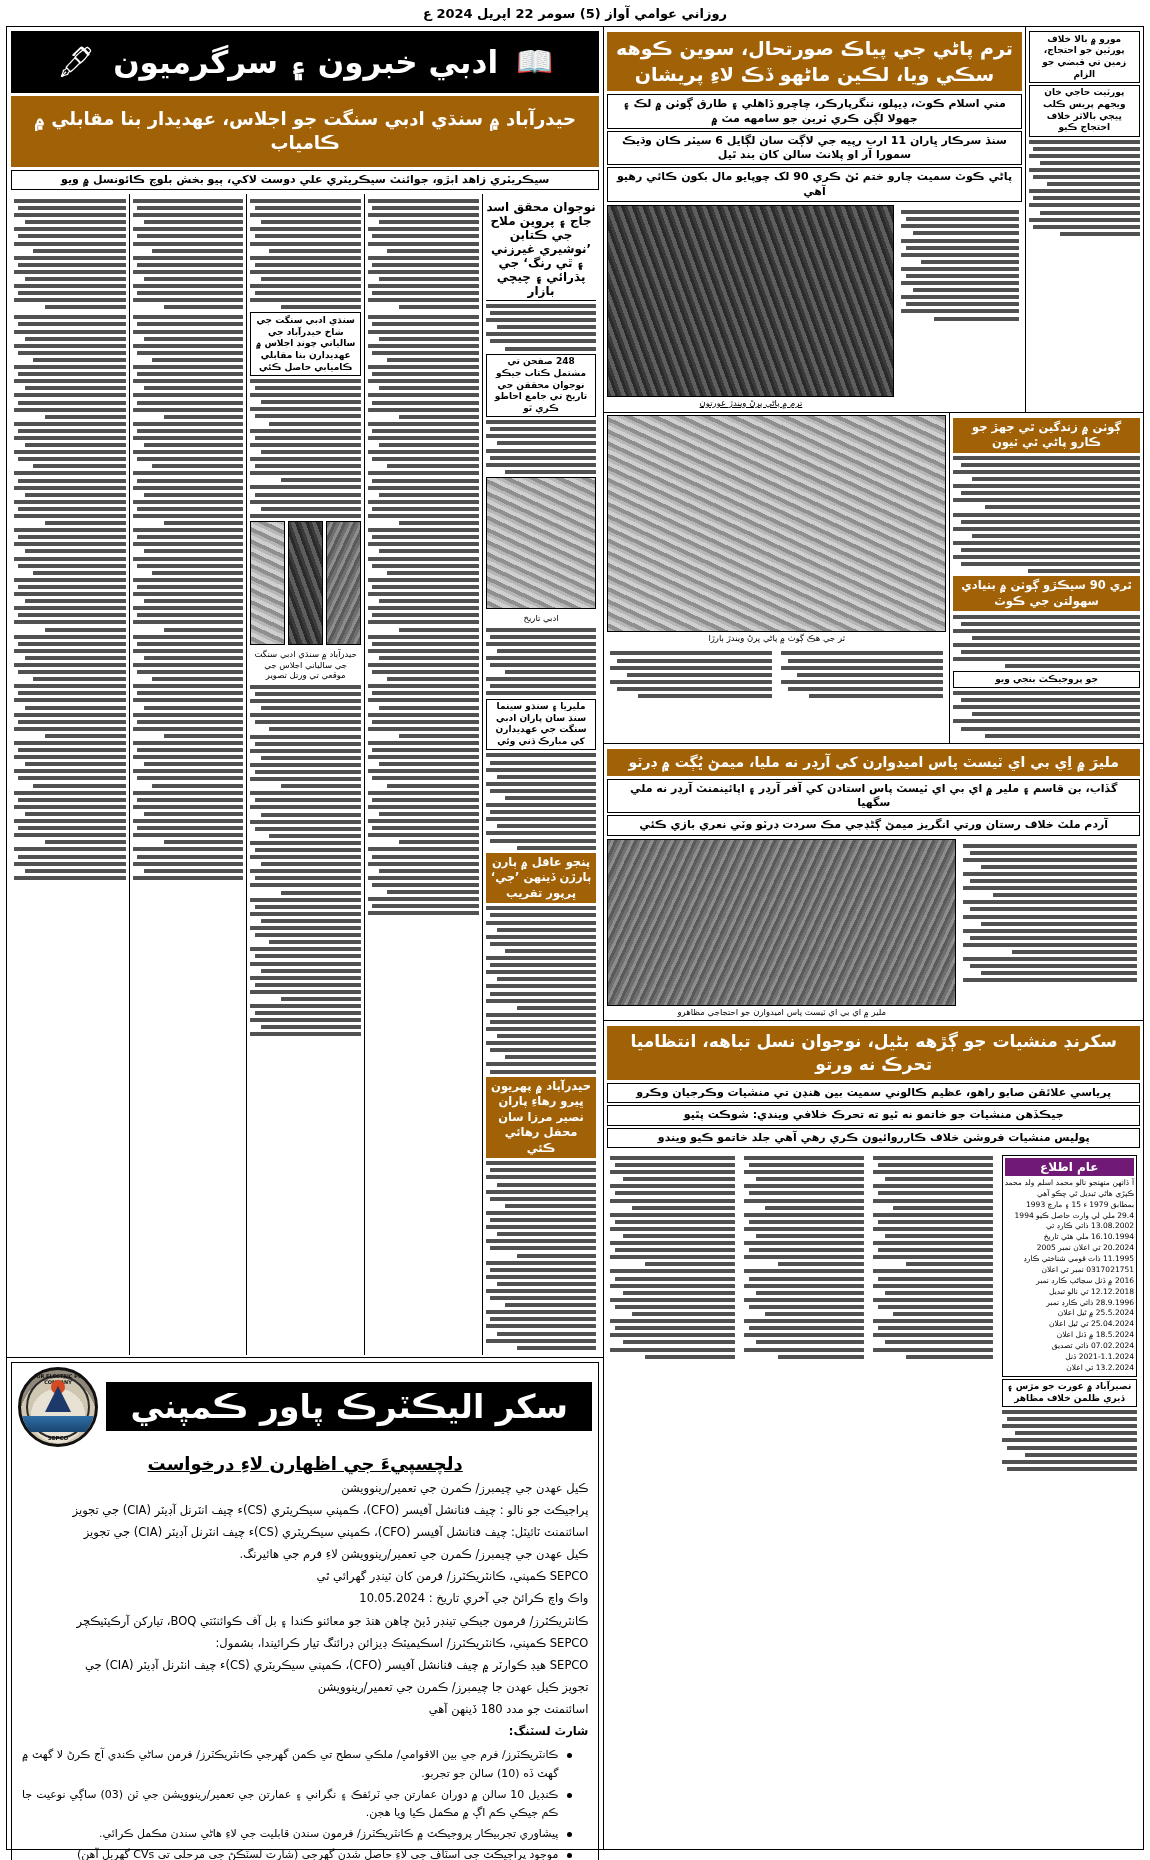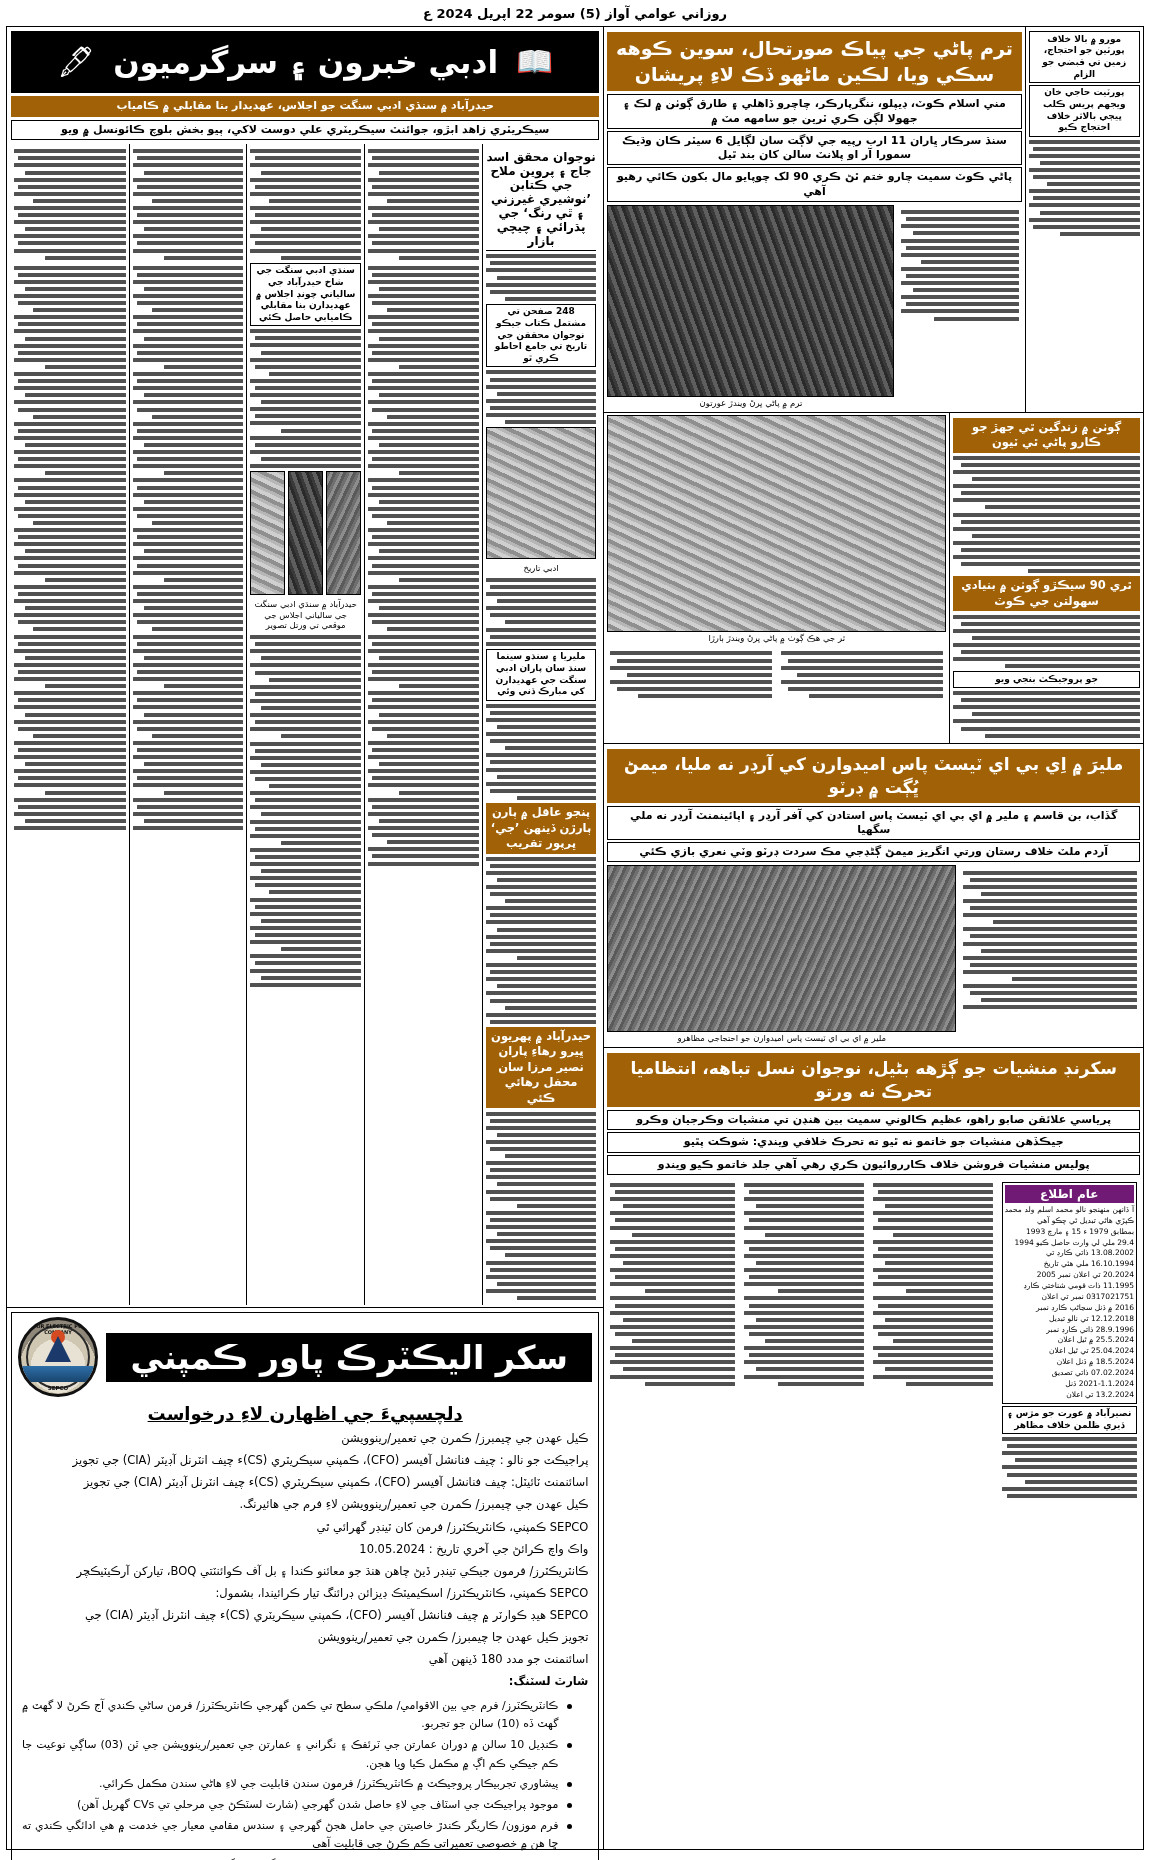--- a/index.html
+++ b/index.html
@@ -45,21 +45,21 @@
   .body-lines i.s5{width:72%}
   .body-lines i.s6{width:60%}
   .body-lines i.sp{height:0;margin:6px 0;background:none}
 
   
   .barhead{
     background:#a16207;color:#fff;text-align:center;font-weight:bold;
     padding:4px 6px;margin:3px 0;line-height:1.35;
     font-size:19px;letter-spacing:.3px;
   }
-  .barhead.sm{font-size:11px;padding:3px 5px;}
+  .barhead.sm{font-size:18px;padding:11px 5px;}
   .barhead.xs{font-size:11.5px;padding:2px 4px;}
   .subhead{
     border:1px solid #000;text-align:center;font-weight:bold;
     padding:2px 4px;margin:2px 0;font-size:11px;line-height:1.3;
   }
   .subhead.tiny{font-size:9px;padding:1.5px 3px;}
   .kicker{
     text-align:center;font-weight:bold;font-size:12px;
     border-bottom:1px solid #000;padding:2px 0;margin:2px 0;
   }
@@ -188,21 +188,21 @@
             <i class="s5"></i>
         </div>
       </div>
 
       <div style="width:78%;padding:2px 3px;box-sizing:border-box;">
         <div class="barhead">ترم پاڻي جي پياڪ صورتحال، سوين ڪوهه سڪي ويا، لڪين ماڻهو ڏڪ لاءِ پريشان</div>
         <div class="subhead">مني اسلام ڪوٽ، ڊيپلو، ننگرپارڪر، چاچرو ڏاهلي ۽ طارق ڳوٺن ۾ لڪ ۽ جهولا لڳن ڪري ٽرين جو سامهه مٽ ۾</div>
         <div class="subhead">سنڌ سرڪار ڀاران 11 ارب رپيه جي لاڳت سان لڳايل 6 سيٽر ڪان وڌيڪ سمورا آر او پلانٽ سالن کان بند ٿيل</div>
         <div class="subhead">پاڻي ڪوٽ سميت چارو ختم ٿڻ ڪري 90 لک چوپايو مال بکون ڪائي رهيو آهي</div>
 
-        <div style="display:flex;gap:4px;margin-top:3px;">
+        <div style="display:flex;gap:4px;margin-top:3px;text-decoration:underline;">
           <div class="tcol" style="width:30%;border:none;">
             <div class="body-lines">
               <i class="s1"></i>
                 <i class="s2"></i>
                 <i class="s1"></i>
                 <i class="s3"></i>
                 <i class="s1"></i>
               <i class="s2"></i>
                 <i class="s1"></i>
                 <i class="s4"></i>
@@ -292,21 +292,21 @@
                 <i class="s1"></i>
               <i class="s2"></i>
                 <i class="s4"></i>
             </div>
           </div>
         </div>
       </div>
     </div>
 
     <div style="padding:2px 3px;border-bottom:1px solid #000;">
-      <div class="barhead" style="font-size:17px">مليرَ ۾ اِي بي اي ٽيسٽ پاس اميدوارن کي آرڊر نه مليا، ميمڻ ڀُڳت ۾ ڊرٽو</div>
+      <div class="barhead" style="font-size:14px">مليرَ ۾ اِي بي اي ٽيسٽ پاس اميدوارن کي آرڊر نه مليا، ميمڻ ڀُڳت ۾ ڊرٽو</div>
       <div class="subhead">گڏاب، بن قاسم ۽ ملير ۾ اي بي اي ٽيسٽ پاس استادن کي آفر آرڊر ۽ اپائينمنٽ آرڊر نه ملي سگهيا</div>
       <div class="subhead">آردم ملٽ خلاف رستان ورتي انگريز ميمڻ ڳڻڊجي مڪ سردت ڊرٽو وٽي نعري بازي ڪئي</div>
       <div style="display:flex;gap:4px;margin-top:3px;">
         <div class="tcol" style="width:34%;border:none;">
           <div class="body-lines">
             <i class="s1"></i>
               <i class="s2"></i>
               <i class="s1"></i>
               <i class="s3"></i>
               <i class="s1"></i>

